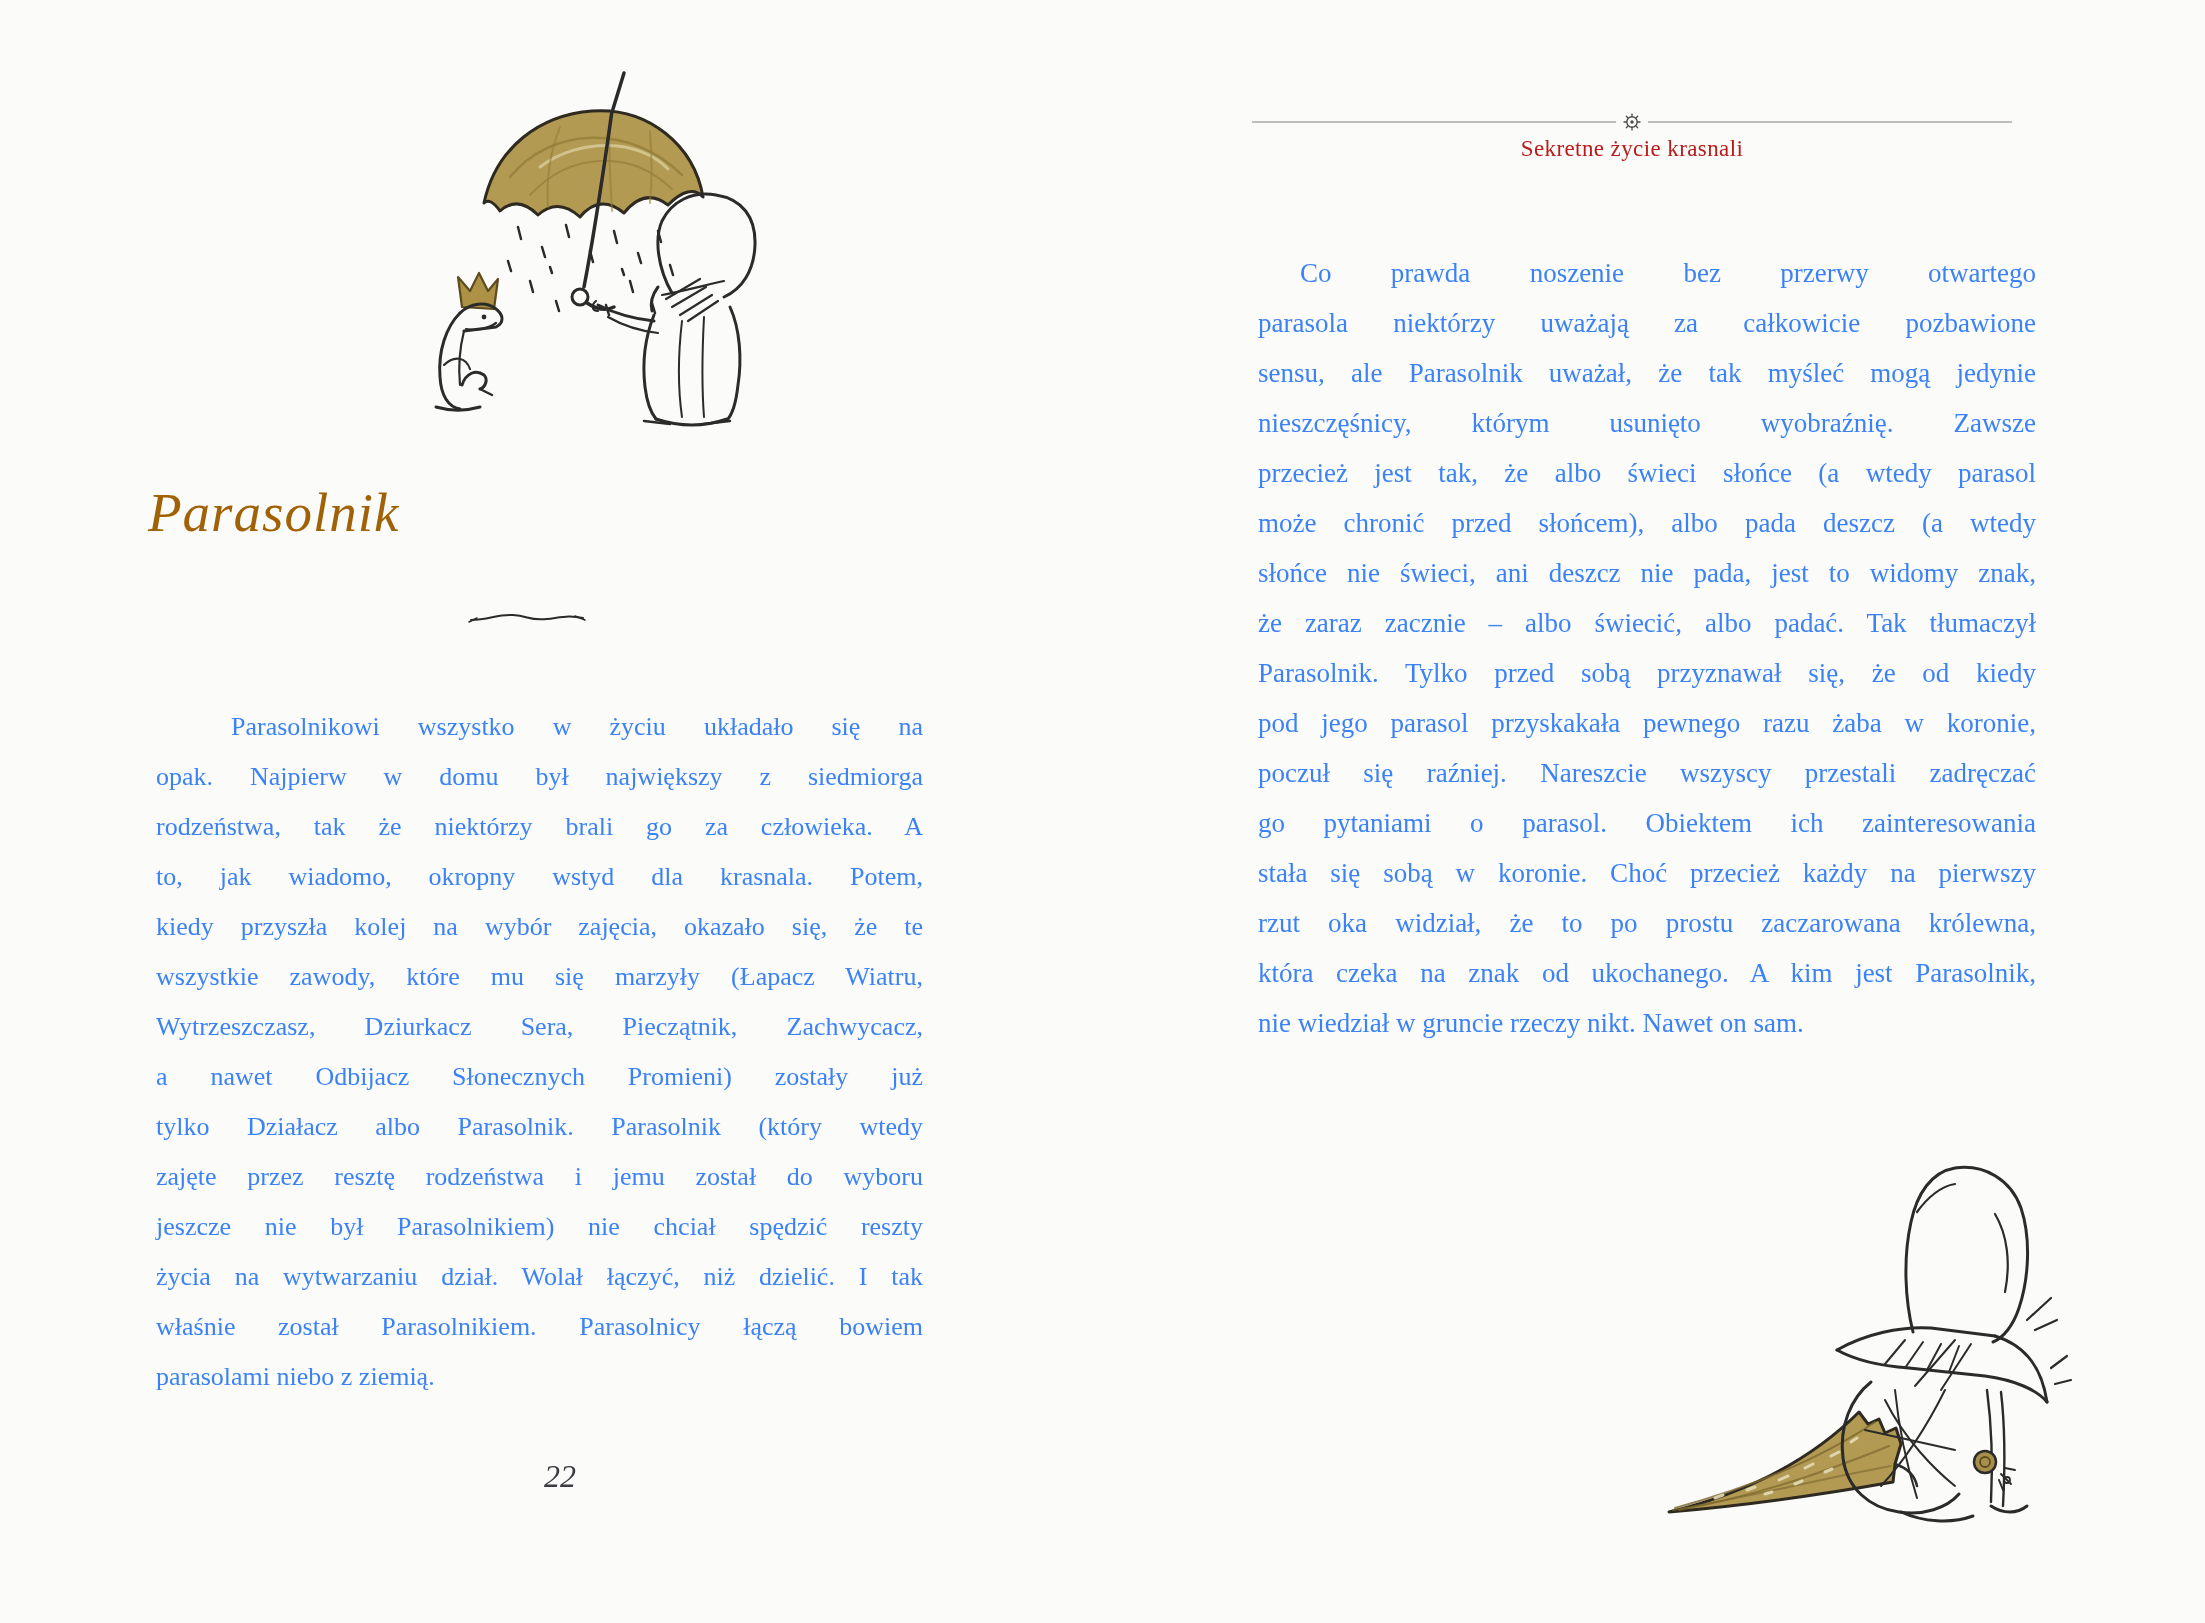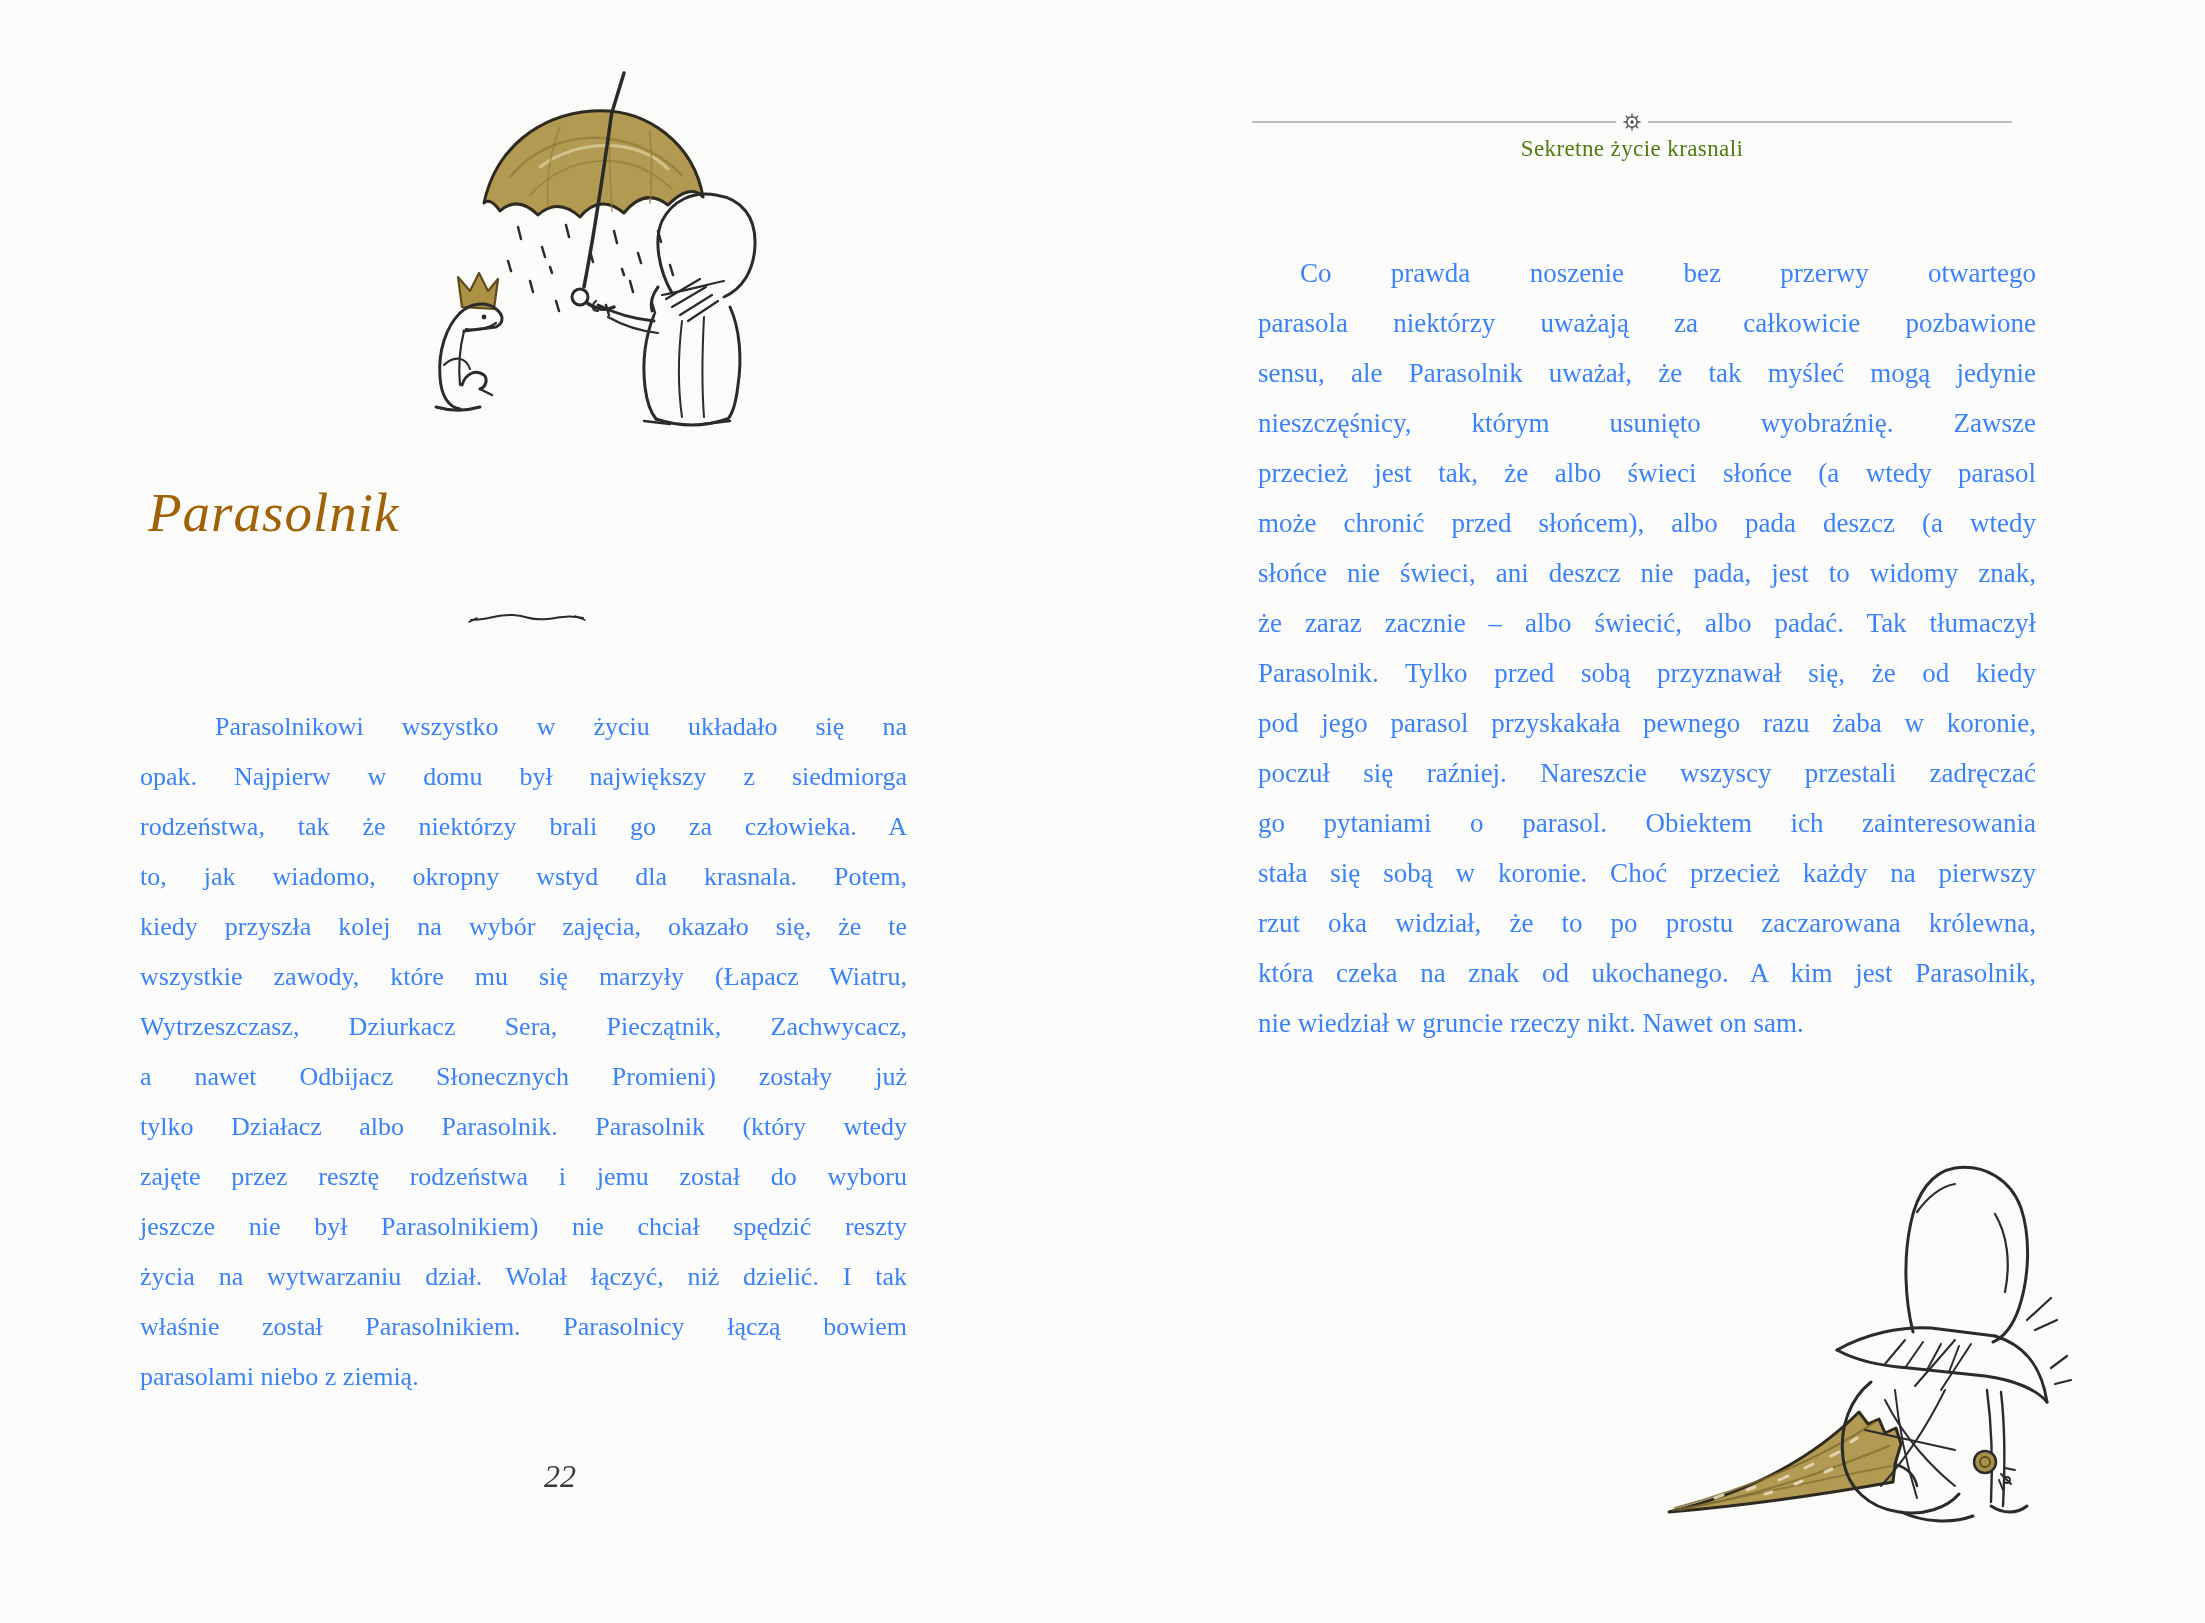--- a/index.html
+++ b/index.html
@@ -30,21 +30,21 @@
     font-style:italic;font-size:32px;color:#3a3a42;font-family:Liberation Serif, serif;
   }
   
   .running-head-rule{
     left:1252px;top:114px;width:760px;height:16px;
     display:flex;align-items:center;gap:7px;
   }
   .running-head-rule .rule-seg{flex:1;height:2px;background:#bdbdbd;}
   .running-head{
     left:1252px;top:136px;width:760px;text-align:center;
-    font-size:23px;color:#4d7c0f;letter-spacing:.4px;
+    font-size:23px;color:#b91c1c;letter-spacing:.4px;
   }
   svg{display:block;}
 </style>
 </head>
 <body>
 
 <section class="abs" style="left:0;top:0;width:1102px;height:1623px;">
 
   <svg class="abs" style="left:400px;top:55px;" width="380" height="375" viewBox="0 0 380 375" fill="none" stroke-linecap="round" stroke-linejoin="round">
     <g>
@@ -118,21 +118,21 @@
   </svg>
 
   <h1 class="abs chapter-title" style="margin:0;font-weight:normal;">Parasolnik</h1>
 
   <svg class="abs chapter-divider" width="120" height="16" viewBox="0 0 120 16" fill="none" stroke-linecap="round">
     <path d="M4 10 C22 10 30 4 46 5 C62 6 62 11 80 9 C96 7 102 5 116 8" stroke="#2b2b2b" stroke-width="2"></path>
     <path d="M2 12 L10 8" stroke="#2b2b2b" stroke-width="1.6"></path>
     <path d="M108 6 L118 10" stroke="#2b2b2b" stroke-width="1.6"></path>
   </svg>
 
-  <div class="abs bodytext left-col" style="left:140px;top:702px;width:767px;">
+  <div class="abs bodytext left-col" style="left:156px;top:702px;width:767px;">
       <div class="line">Parasolnikowi wszystko w życiu układało się na</div>
       <div class="line">opak. Najpierw w domu był największy z siedmiorga</div>
       <div class="line">rodzeństwa, tak że niektórzy brali go za człowieka. A</div>
       <div class="line">to, jak wiadomo, okropny wstyd dla krasnala. Potem,</div>
       <div class="line">kiedy przyszła kolej na wybór zajęcia, okazało się, że te</div>
       <div class="line">wszystkie zawody, które mu się marzyły (Łapacz Wiatru,</div>
       <div class="line">Wytrzeszczasz, Dziurkacz Sera, Pieczątnik, Zachwycacz,</div>
       <div class="line">a nawet Odbijacz Słonecznych Promieni) zostały już</div>
       <div class="line">tylko Działacz albo Parasolnik. Parasolnik (który wtedy</div>
       <div class="line">zajęte przez resztę rodzeństwa i jemu został do wyboru</div>

